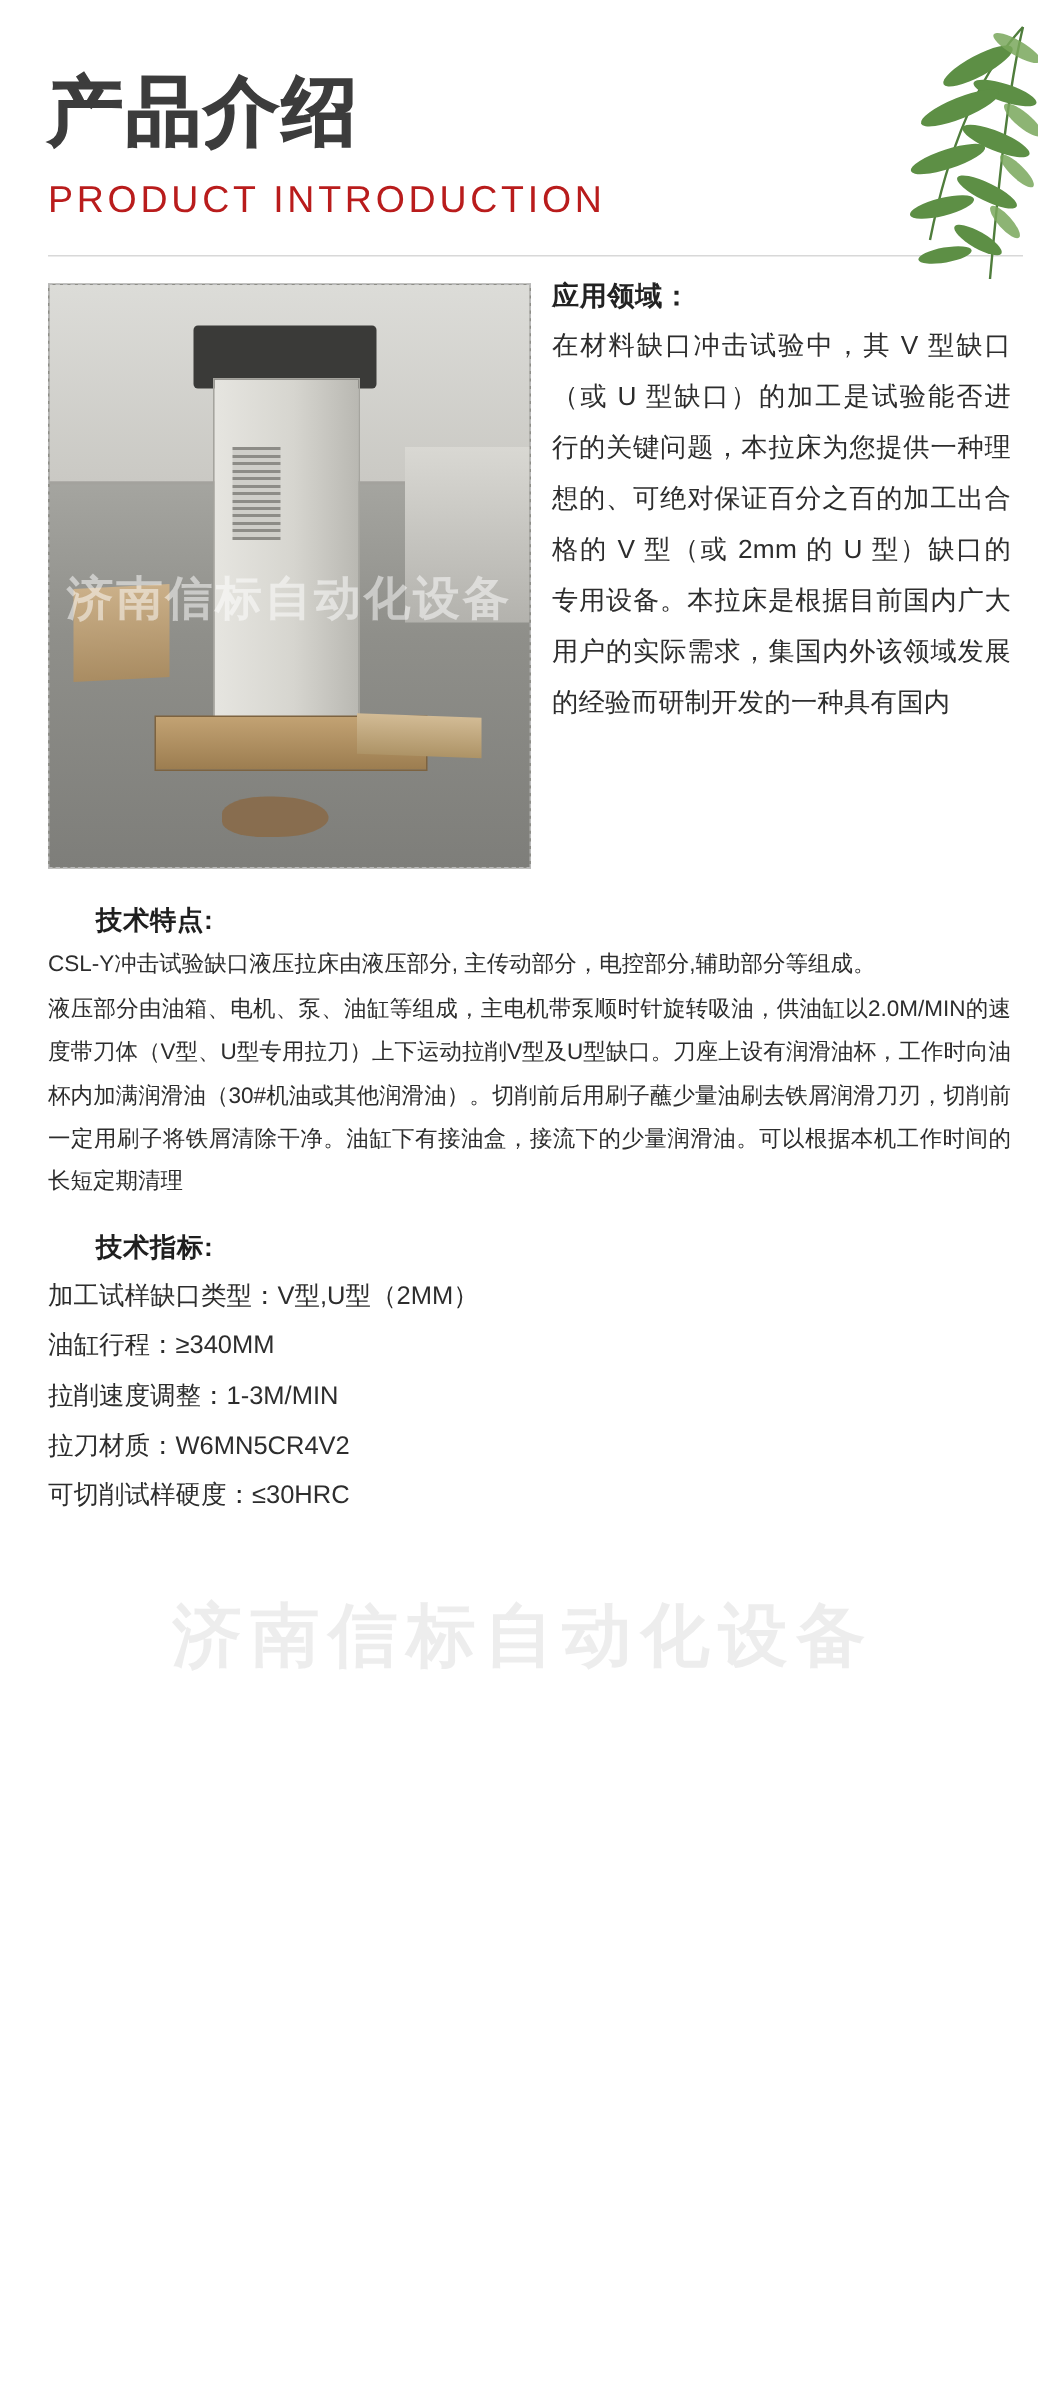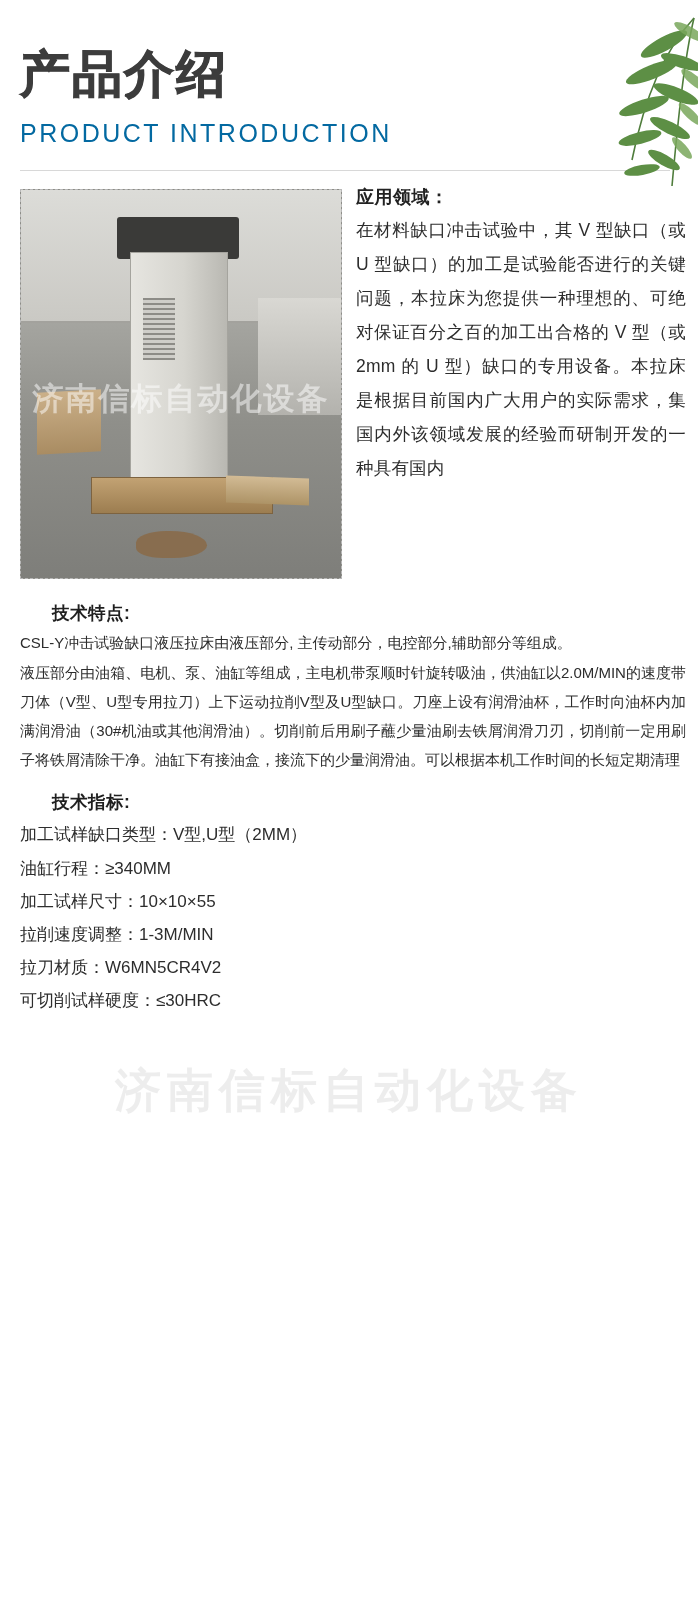--- a/index.html
+++ b/index.html
@@ -14,21 +14,21 @@
     color: #222;
     overflow: hidden;
     position: relative;
   }
 
   .page {
     position: relative;
     width: 698px;
     height: 1600px;
     box-sizing: border-box;
-    padding: 0 12px;
+    padding: 0 24px;
     background: #ffffff;
   }
 
   
   .header {
     position: relative;
     padding-top: 48px;
     padding-left: 8px;
   }
   .title-cn {
@@ -38,21 +38,21 @@
     letter-spacing: 2px;
     color: #3c3c3c;
     line-height: 1.05;
     margin: 0;
     -webkit-text-stroke: 1px #3c3c3c;
   }
   .title-en {
     font-family: "Liberation Sans", sans-serif;
     font-size: 25px;
     letter-spacing: 2.5px;
-    color: #0369a1;
+    color: #b91c1c;
     margin-top: 18px;
   }
   .header-rule {
     margin-top: 22px;
     width: 650px;
     height: 1px;
     background: #d8d8d8;
   }
 
   
@@ -303,21 +303,20 @@
     <div class="block-heading">技术特点:</div>
     <p class="block-para">CSL-Y冲击试验缺口液压拉床由液压部分, 主传动部分，电控部分,辅助部分等组成。</p>
     <p class="block-para">液压部分由油箱、电机、泵、油缸等组成，主电机带泵顺时针旋转吸油，供油缸以2.0M/MIN的速度带刀体（V型、U型专用拉刀）上下运动拉削V型及U型缺口。刀座上设有润滑油杯，工作时向油杯内加满润滑油（30#机油或其他润滑油）。切削前后用刷子蘸少量油刷去铁屑润滑刀刃，切削前一定用刷子将铁屑清除干净。油缸下有接油盒，接流下的少量润滑油。可以根据本机工作时间的长短定期清理</p>
   </div>
 
   <div class="block">
     <div class="block-heading">技术指标:</div>
     <ul class="spec-list">
       <li>加工试样缺口类型：V型,U型（2MM）</li>
       <li>油缸行程：≥340MM</li>
-      <li>加工试样尺寸：10×10×55</li>
       <li>拉削速度调整：1-3M/MIN</li>
       <li>拉刀材质：W6MN5CR4V2</li>
       <li>可切削试样硬度：≤30HRC</li>
     </ul>
   </div>
 
   <div class="page-watermark">济南信标自动化设备</div>
 </div>
 
 </body></html>

